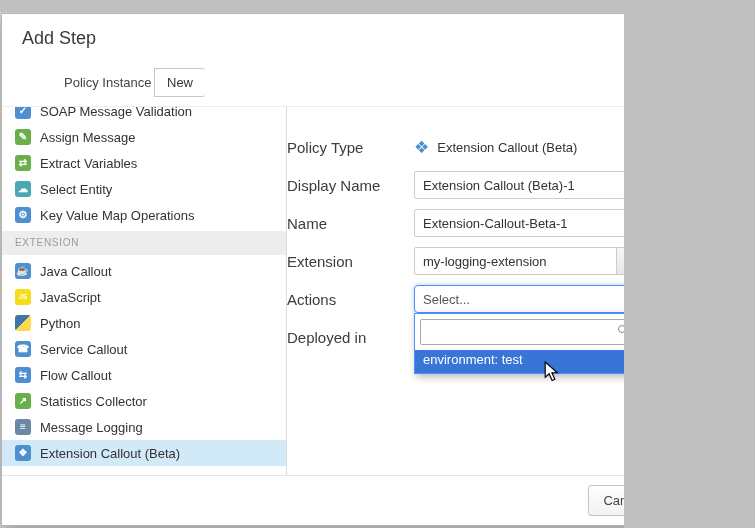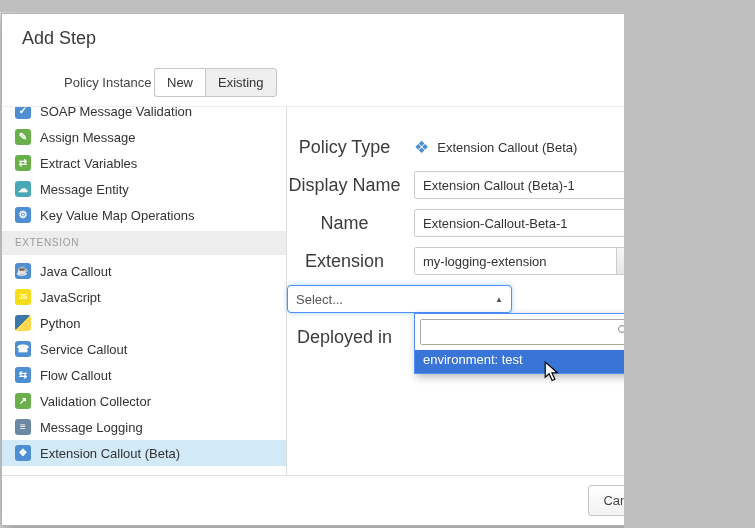--- a/index.html
+++ b/index.html
@@ -27,21 +27,21 @@
   .pitem { height:26px; display:flex; align-items:center; padding-left:13px; font-size:13px;
           color:#333; cursor:pointer; white-space:nowrap; }
   .picon { width:16px; height:16px; flex:0 0 16px; border-radius:3px; margin-right:9px;
           display:flex; align-items:center; justify-content:center;
           font-size:10px; line-height:16px; color:#fff; font-weight:bold; }
   .picon.small-text { font-size:7px; }
   .section-hdr { height:24px; line-height:24px; background:#ededed; color:#9a9a9a; font-size:10px;
           letter-spacing:.7px; padding-left:13px; margin:3px 0; }
   .form { flex:1; position:relative; padding-top:26px; }
   .frow { display:flex; align-items:center; height:28px; margin-bottom:10px; position:relative; }
-  .flabel { width:115px; flex:0 0 115px; text-align:center; margin-right:12px; font-size:18px; color:#3c3c3c; }
+  .flabel { width:115px; flex:0 0 115px; text-align:left; margin-right:12px; font-size:15px; color:#3c3c3c; }
   .ptype-icon { font-size:17px; color:#4d8fd1; margin-right:8px; }
   .ptype-text { font-size:13px; color:#333; }
   .finput { width:225px; height:28px; border:1px solid #ccc; border-radius:2px; padding:4px 8px;
           font-size:13px; color:#333; font-family:inherit; background:#fff; }
   .fselect { width:225px; height:28px; border:1px solid #ccc; border-radius:2px; background:#fff;
           display:flex; align-items:center; cursor:pointer; overflow:hidden; }
   .fselect-text { flex:1; padding:0 8px; font-size:13px; color:#333; }
   .fselect-btn { width:22px; height:100%; border-left:1px solid #ccc;
           background:linear-gradient(#f7f7f7,#e6e6e6); display:flex; align-items:center;
           justify-content:center; font-size:8px; color:#555; }
@@ -76,42 +76,41 @@
   <div class="bg-fragment"></div>
 
   <div class="modal">
     <div class="m-title">Add Step</div>
     <div class="m-close">×</div>
 
     <div class="pi-row">
       <span class="pi-label">Policy Instance</span>
       <div class="seg">
         <button class="seg-btn active">New</button>
-        <button class="seg-btn">Existing</button>
       </div>
     </div>
 
     <div class="m-body">
       <div class="sidebar">
         <ul class="plist">
           <li class="pitem">
             <span class="picon" style="background: rgb(77, 143, 209);">✓</span>
             <span>SOAP Message Validation</span>
           </li>
           <li class="pitem">
             <span class="picon" style="background: rgb(105, 176, 75);">✎</span>
             <span>Assign Message</span>
           </li>
           <li class="pitem">
             <span class="picon" style="background: rgb(105, 176, 75);">⇄</span>
             <span>Extract Variables</span>
           </li>
           <li class="pitem">
             <span class="picon" style="background: rgb(73, 168, 181);">☁</span>
-            <span>Message Entity</span>
+            <span>Select Entity</span>
           </li>
           <li class="pitem">
             <span class="picon" style="background: rgb(77, 143, 209);">⚙</span>
             <span>Key Value Map Operations</span>
           </li>
 
           <li class="section-hdr">EXTENSION</li>
 
           <li class="pitem">
             <span class="picon" style="background: rgb(77, 143, 209);">☕</span>
@@ -128,21 +127,21 @@
           <li class="pitem">
             <span class="picon" style="background: rgb(77, 143, 209);">☎</span>
             <span>Service Callout</span>
           </li>
           <li class="pitem">
             <span class="picon" style="background: rgb(77, 143, 209);">⇆</span>
             <span>Flow Callout</span>
           </li>
           <li class="pitem">
             <span class="picon" style="background: rgb(105, 176, 75);">↗</span>
-            <span>Validation Collector</span>
+            <span>Statistics Collector</span>
           </li>
           <li class="pitem">
             <span class="picon" style="background: rgb(107, 137, 165);">≡</span>
             <span>Message Logging</span>
           </li>
           <li class="pitem" style="background: rgb(210, 233, 247);">
             <span class="picon" style="background: rgb(77, 143, 209);">❖</span>
             <span>Extension Callout (Beta)</span>
           </li>
         </ul>
@@ -167,20 +166,21 @@
 
         <div class="frow">
           <span class="flabel">Extension</span>
           <div class="fselect">
             <span class="fselect-text">my-logging-extension</span>
             <span class="fselect-btn">▼</span>
           </div>
         </div>
 
         <div class="frow">
+          <span class="flabel">Actions</span>
           <div class="combo" style="border-color: rgb(77, 144, 254);">
             <span class="combo-text">Select...</span>
             <span class="combo-caret">▲</span>
           </div>
           <div class="dropdown-panel" style="border-color: rgb(77, 144, 254);">
             <div class="search-wrap">
               <input class="search-input" type="text" value="" style="">
               <span class="mag"></span>
             </div>
             <div style="background: rgb(56, 117, 215);">

